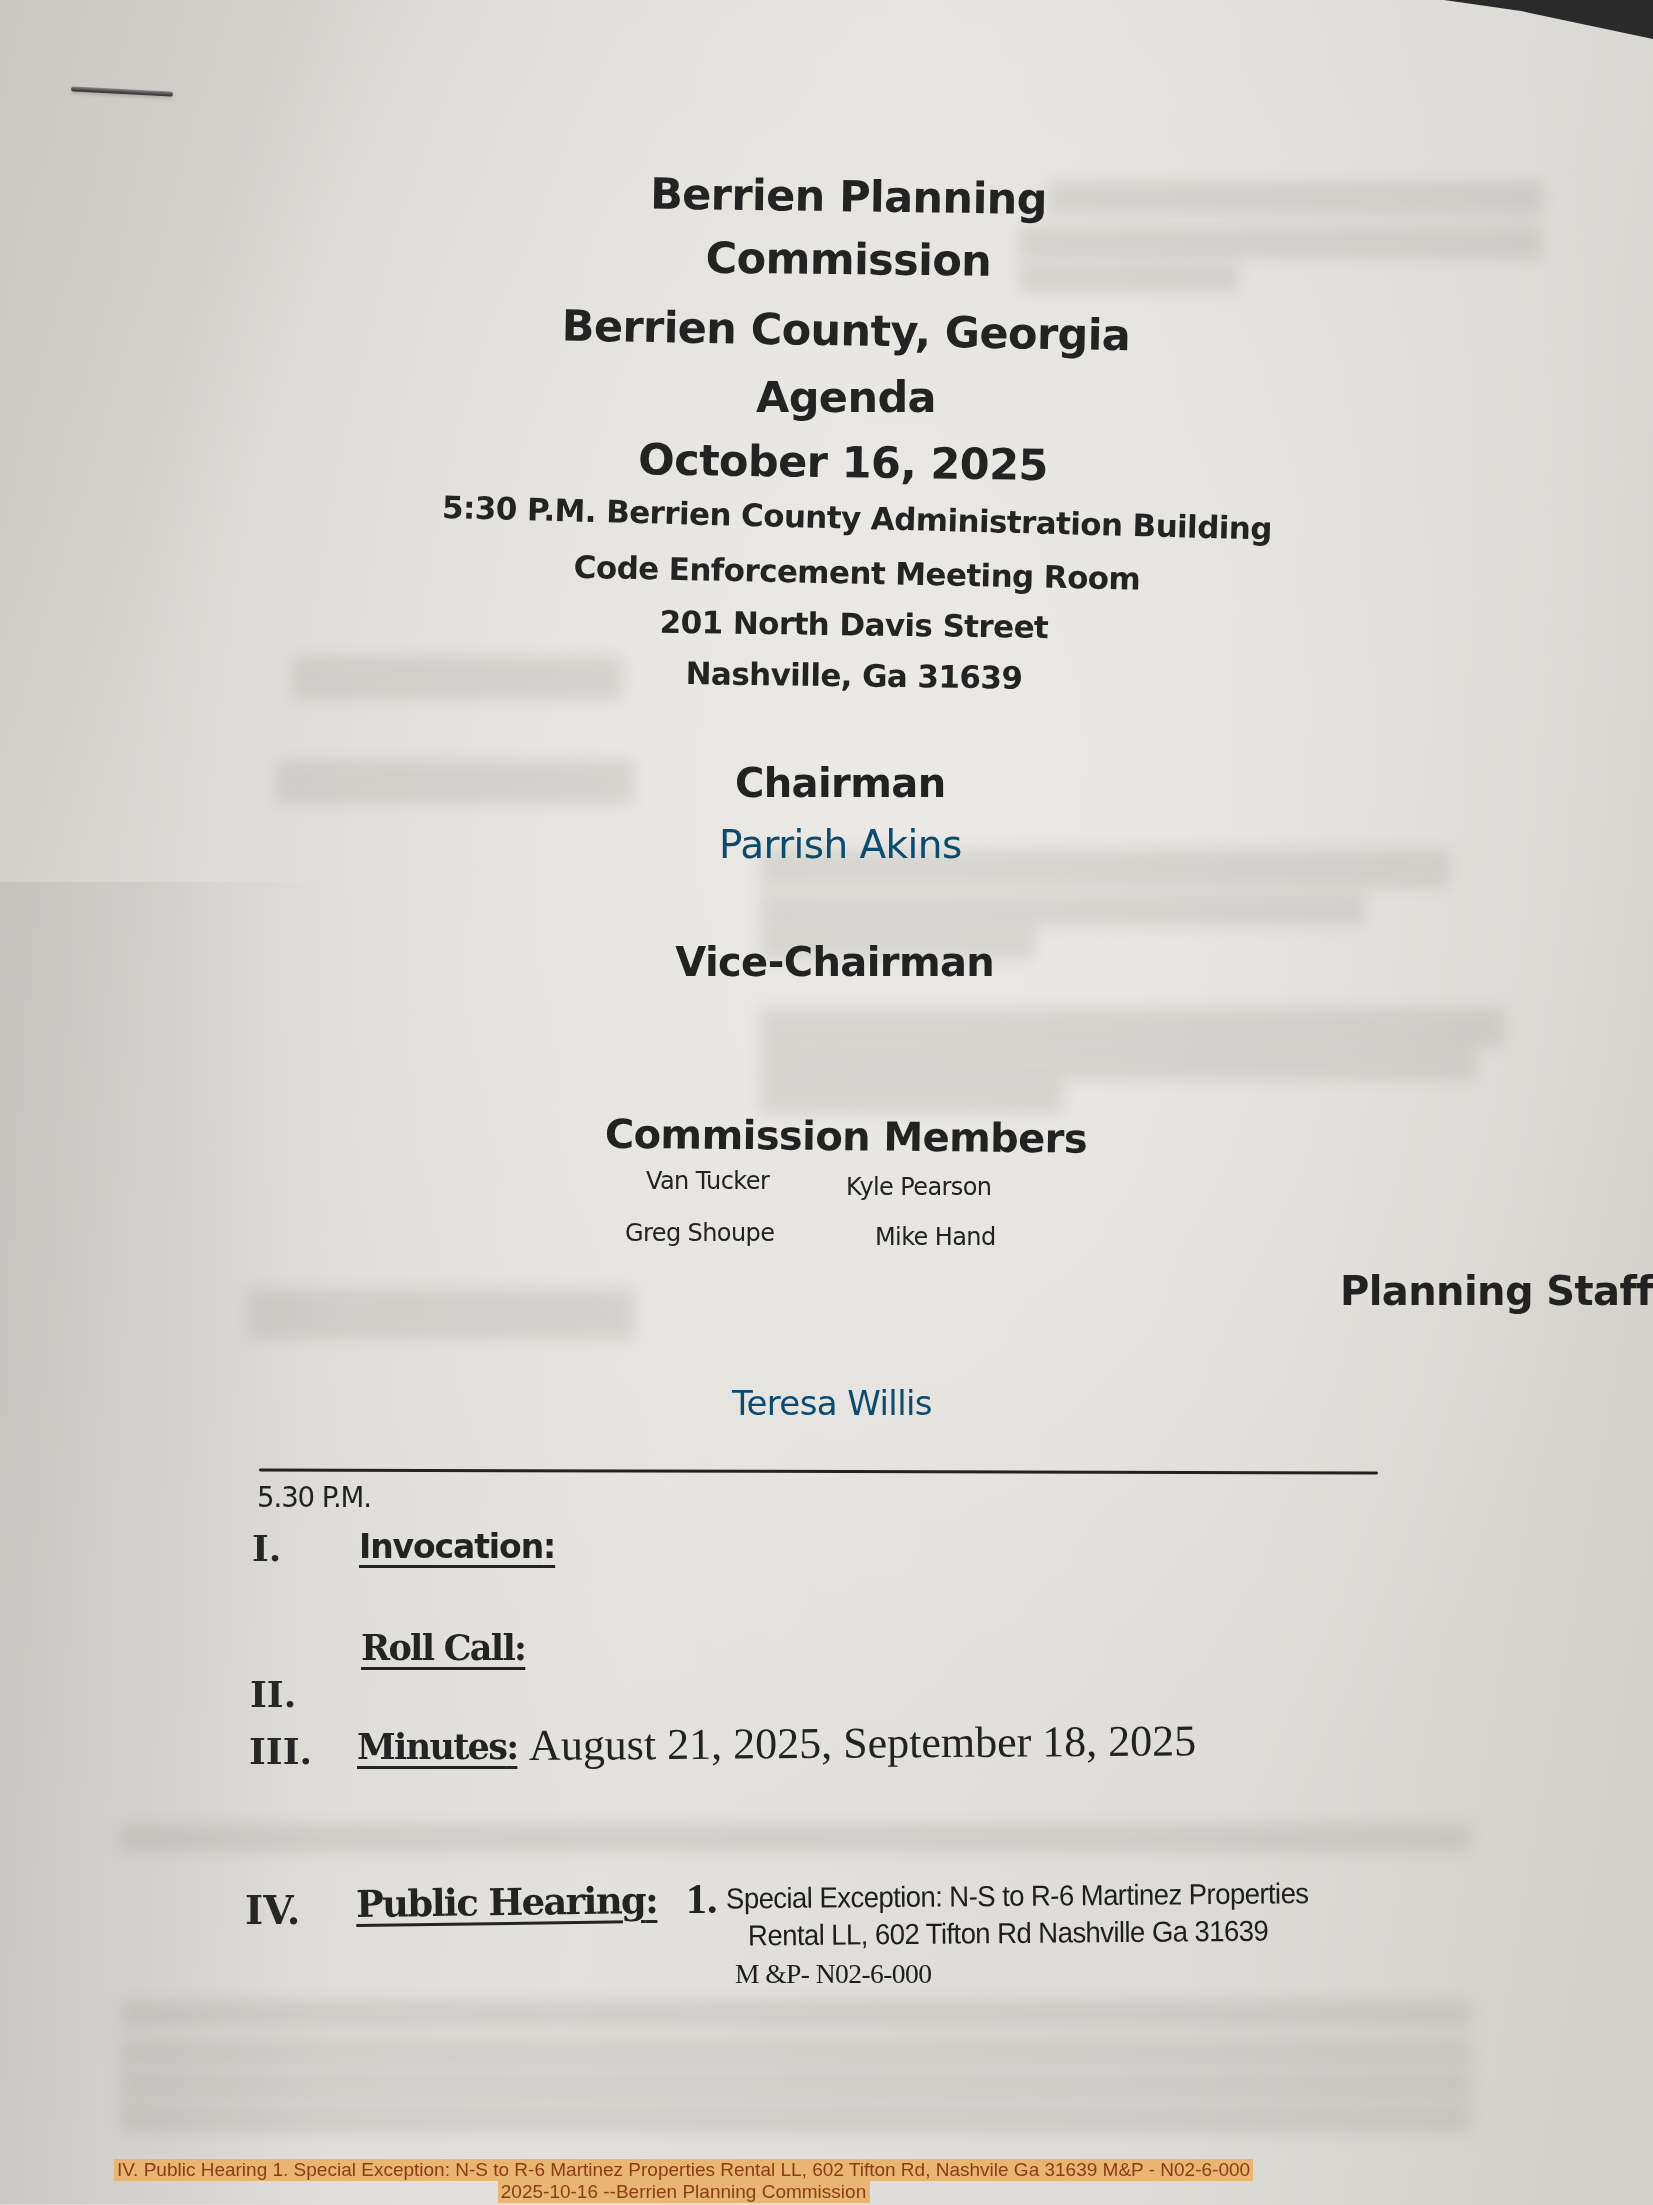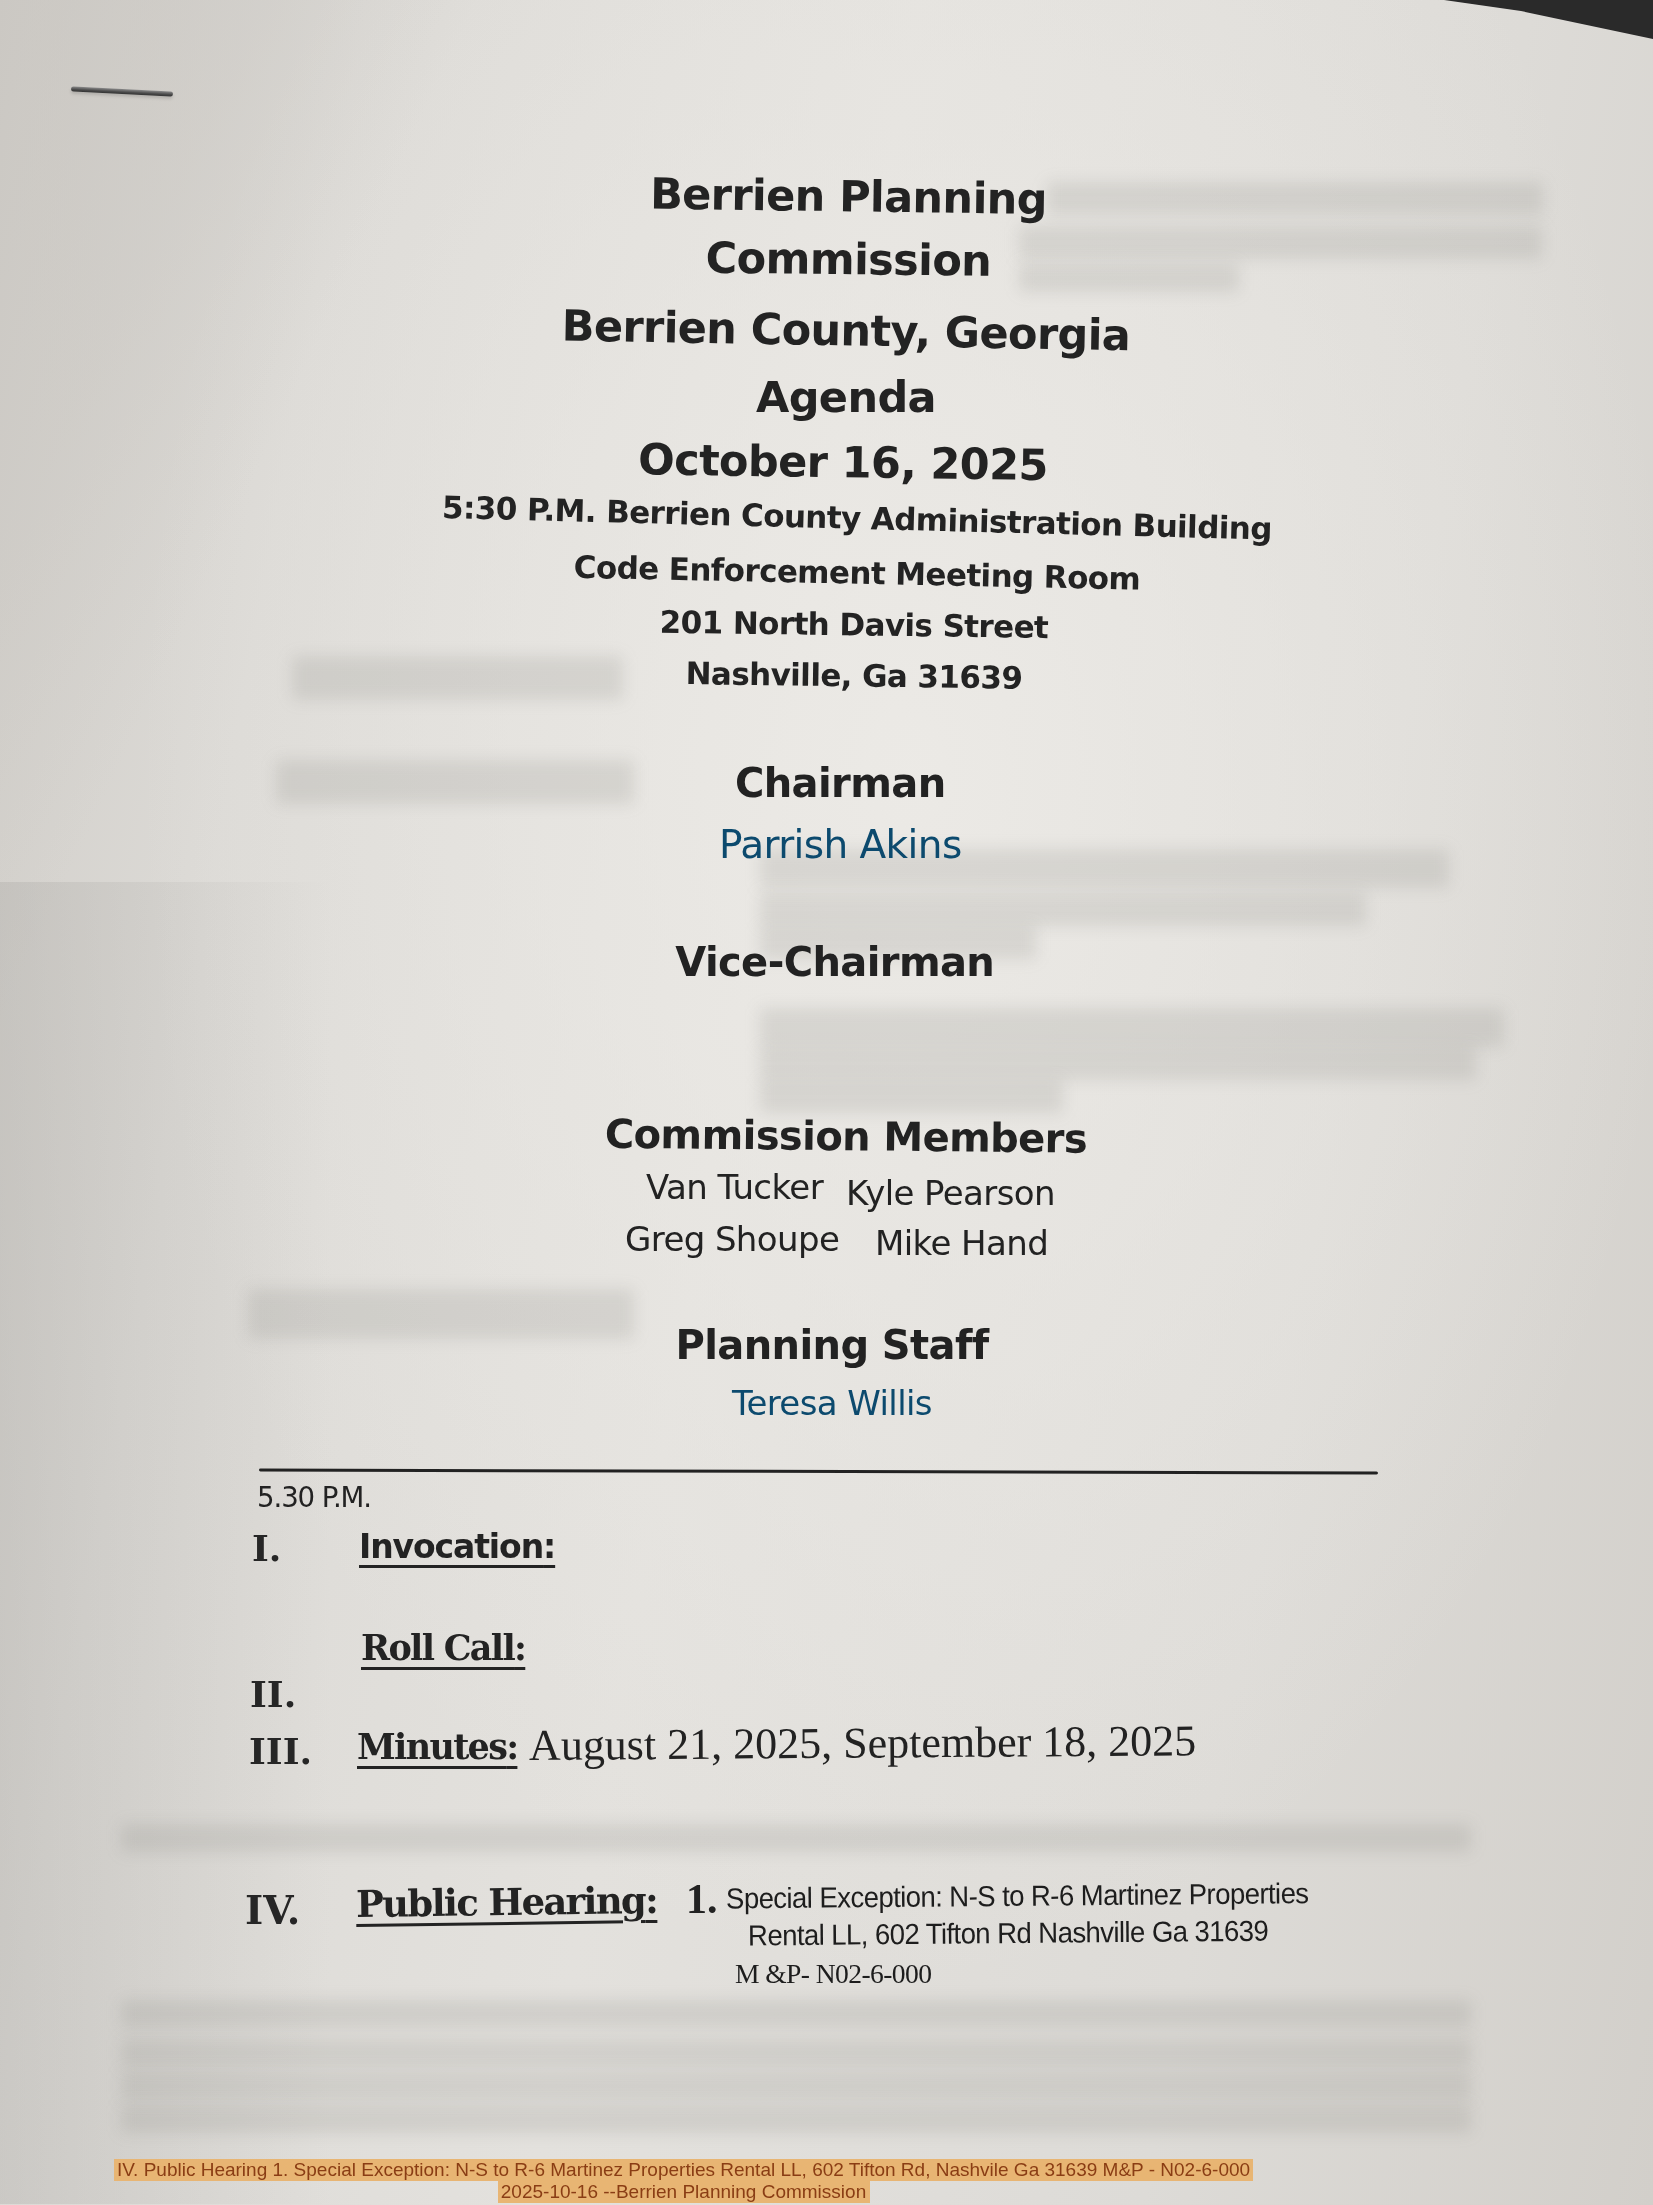--- a/index.html
+++ b/index.html
@@ -85,21 +85,21 @@
       letter-spacing: -0.6px;
     }
     .name {
       font-family: "DejaVu Sans", sans-serif;
       font-size: 39px;
       color: #0c4a6e;
       letter-spacing: -0.6px;
     }
     .members-name {
       font-family: "DejaVu Sans", sans-serif;
-      font-size: 34px;
+      font-size: 24px;
       color: #222;
       letter-spacing: -0.6px;
       position: absolute;
     }
     .rule {
       position: absolute;
       left: 259px; top: 1470px;
       width: 1119px; height: 3.3px;
       background: #222;
       transform: rotate(0.15deg);
@@ -215,21 +215,21 @@
   <div class="center-block role" style="top:760px;padding-left:27.6px;">Chairman</div>
   <div class="center-block name" style="top:822px;padding-left:27.6px;">Parrish Akins</div>
   <div class="center-block role" style="top:939px;padding-left:16.5px;">Vice-Chairman</div>
 
   <div class="center-block role" style="top:1113px;padding-left:39px;transform:rotate(0.6deg);">Commission Members</div>
   <div class="members-name" style="left:646px;top:1167px;">Van Tucker</div>
   <div class="members-name" style="left:846px;top:1173px;">Kyle Pearson</div>
   <div class="members-name" style="left:625px;top:1219px;">Greg Shoupe</div>
   <div class="members-name" style="left:875px;top:1223px;">Mike Hand</div>
 
-  <div class="center-block role" style="top:1322px;padding-left:11px;">Planning Staff</div>
+  <div class="center-block role" style="top:1268px;padding-left:11px;text-align:right;">Planning Staff</div>
   <div class="center-block name" style="top:1383px;padding-left:11px;font-size:34px;">Teresa Willis</div>
 
   <div class="rule"></div>
   <div class="time-label">5.30 P.M.</div>
 
   <div class="roman" style="left:252px;top:1527px;">I.</div>
   <div class="item-label sans" style="left:359px;top:1527px;">
     <span>Invocation</span><span class="colon">:</span>
   </div>
 

